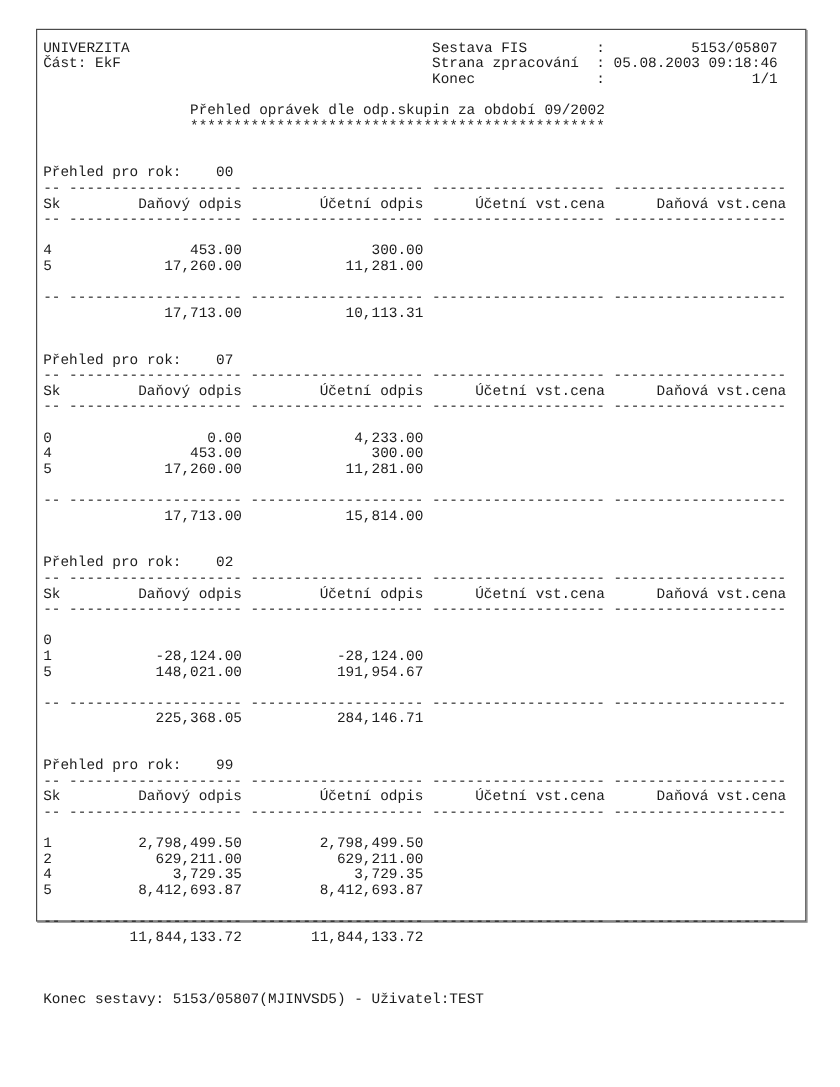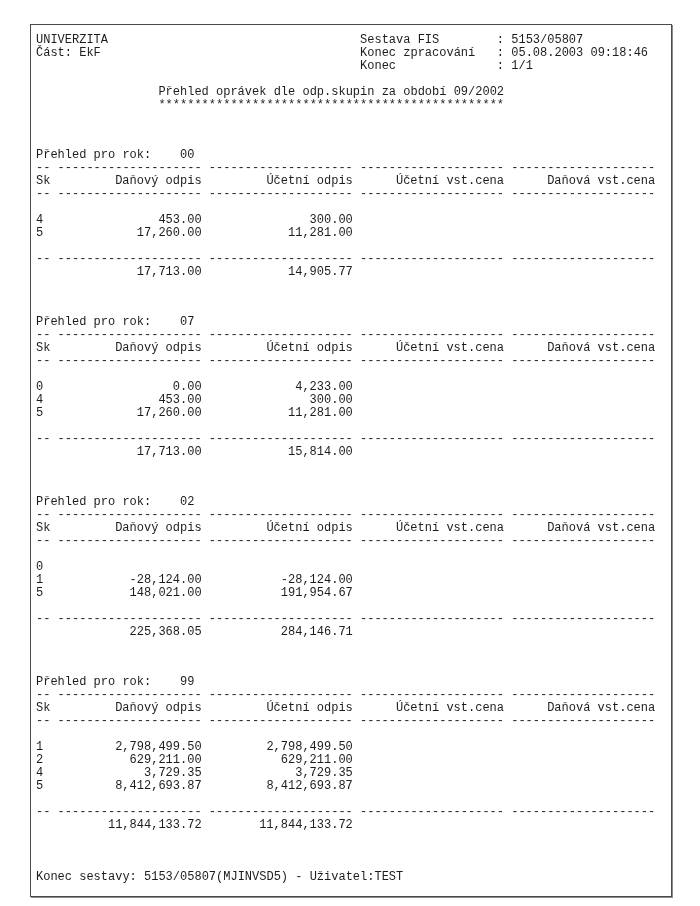--- a/index.html
+++ b/index.html
@@ -12,21 +12,21 @@
     width: 700px;
     height: 906px;
     background: #ffffff;
     overflow: hidden;
   }
   .sheet {
     position: absolute;
     left: 30px;
     top: 24px;
     width: 642px;
-    height: 873px;
+    height: 744px;
     box-sizing: border-box;
     border: 1px solid #4a4a4a;
     box-shadow: 1px 1px 0 #8a8a8a;
     background: #ffffff;
   }
   .content {
     position: relative;
     padding: 9px 0 0 5px;
     font-family: "Liberation Mono", "DejaVu Sans Mono", monospace;
     font-size: 12px;
@@ -42,32 +42,32 @@
   
   .hdr { position: relative; }
   .meta {
     position: absolute;
     left: 45ch;
     top: 0;
   }
   .meta-row { display: flex; height: 13px; white-space: pre; }
   .m-label { width: 19ch; }
   .m-colon { width: 2ch; }
-  .m-value { width: 19ch; }
+  .m-value { width: 19ch; text-align: right; }
 
   
   .title-block { margin-left: 17ch; }
 
   
   .trow { display: flex; white-space: pre; }
   .c-sk  { width: 2ch; }
   .c-val { width: 20ch; margin-left: 1ch; text-align: right; }
 
   
-  .sec-title { display: flex; white-space: pre; margin-top: 11px; }
+  .sec-title { display: flex; white-space: pre; }
   .c-year { width: 6ch; text-align: right; font-family: Liberation Mono, monospace; }
 </style>
 </head>
 <body>
 
 <div id="page">
   <div class="sheet">
     <div class="content">
 
       <div class="hdr">
@@ -75,21 +75,21 @@
         <div class="line">Část: EkF</div>
         <div class="line"></div>
 
         <div class="meta">
           <div class="meta-row">
             <span class="m-label">Sestava FIS</span>
             <span class="m-colon">:</span>
             <span class="m-value">5153/05807</span>
           </div>
           <div class="meta-row">
-            <span class="m-label">Konec zpracování</span>
+            <span class="m-label">Strana zpracování</span>
             <span class="m-colon">:</span>
             <span class="m-value">05.08.2003 09:18:46</span>
           </div>
           <div class="meta-row">
             <span class="m-label">Konec</span>
             <span class="m-colon">:</span>
             <span class="m-value">1/1</span>
           </div>
         </div>
       </div>
@@ -107,21 +107,21 @@
       <div>
           <div class="sec-title line"><span>Přehled pro rok:</span><span class="c-year">00</span></div>
           <div class="trow line"><span class="c-sk">--</span><span class="c-val">--------------------</span><span class="c-val">--------------------</span><span class="c-val">--------------------</span><span class="c-val">--------------------</span></div>
           <div class="trow line"><span class="c-sk">Sk</span><span class="c-val">Daňový odpis</span><span class="c-val">Účetní odpis</span><span class="c-val">Účetní vst.cena</span><span class="c-val">Daňová vst.cena</span></div>
           <div class="trow line"><span class="c-sk">--</span><span class="c-val">--------------------</span><span class="c-val">--------------------</span><span class="c-val">--------------------</span><span class="c-val">--------------------</span></div>
           <div class="blank"></div>
           <div class="trow line"><span class="c-sk">4</span><span class="c-val">453.00</span><span class="c-val">300.00</span><span class="c-val"></span><span class="c-val"></span></div>
           <div class="trow line"><span class="c-sk">5</span><span class="c-val">17,260.00</span><span class="c-val">11,281.00</span><span class="c-val"></span><span class="c-val"></span></div>
           <div class="blank"></div>
           <div class="trow line"><span class="c-sk">--</span><span class="c-val">--------------------</span><span class="c-val">--------------------</span><span class="c-val">--------------------</span><span class="c-val">--------------------</span></div>
-          <div class="trow line"><span class="c-sk"></span><span class="c-val">17,713.00</span><span class="c-val">14,905.77</span><span class="c-val"></span><span class="c-val"></span></div>
+          <div class="trow line"><span class="c-sk"></span><span class="c-val">17,713.00</span><span class="c-val">10,113.31</span><span class="c-val"></span><span class="c-val"></span></div>
           <div class="blank"></div>
           <div class="blank"></div>
           <div class="sec-title line"><span>Přehled pro rok:</span><span class="c-year">07</span></div>
           <div class="trow line"><span class="c-sk">--</span><span class="c-val">--------------------</span><span class="c-val">--------------------</span><span class="c-val">--------------------</span><span class="c-val">--------------------</span></div>
           <div class="trow line"><span class="c-sk">Sk</span><span class="c-val">Daňový odpis</span><span class="c-val">Účetní odpis</span><span class="c-val">Účetní vst.cena</span><span class="c-val">Daňová vst.cena</span></div>
           <div class="trow line"><span class="c-sk">--</span><span class="c-val">--------------------</span><span class="c-val">--------------------</span><span class="c-val">--------------------</span><span class="c-val">--------------------</span></div>
           <div class="blank"></div>
           <div class="trow line"><span class="c-sk">0</span><span class="c-val">0.00</span><span class="c-val">4,233.00</span><span class="c-val"></span><span class="c-val"></span></div>
           <div class="trow line"><span class="c-sk">4</span><span class="c-val">453.00</span><span class="c-val">300.00</span><span class="c-val"></span><span class="c-val"></span></div>
           <div class="trow line"><span class="c-sk">5</span><span class="c-val">17,260.00</span><span class="c-val">11,281.00</span><span class="c-val"></span><span class="c-val"></span></div>

